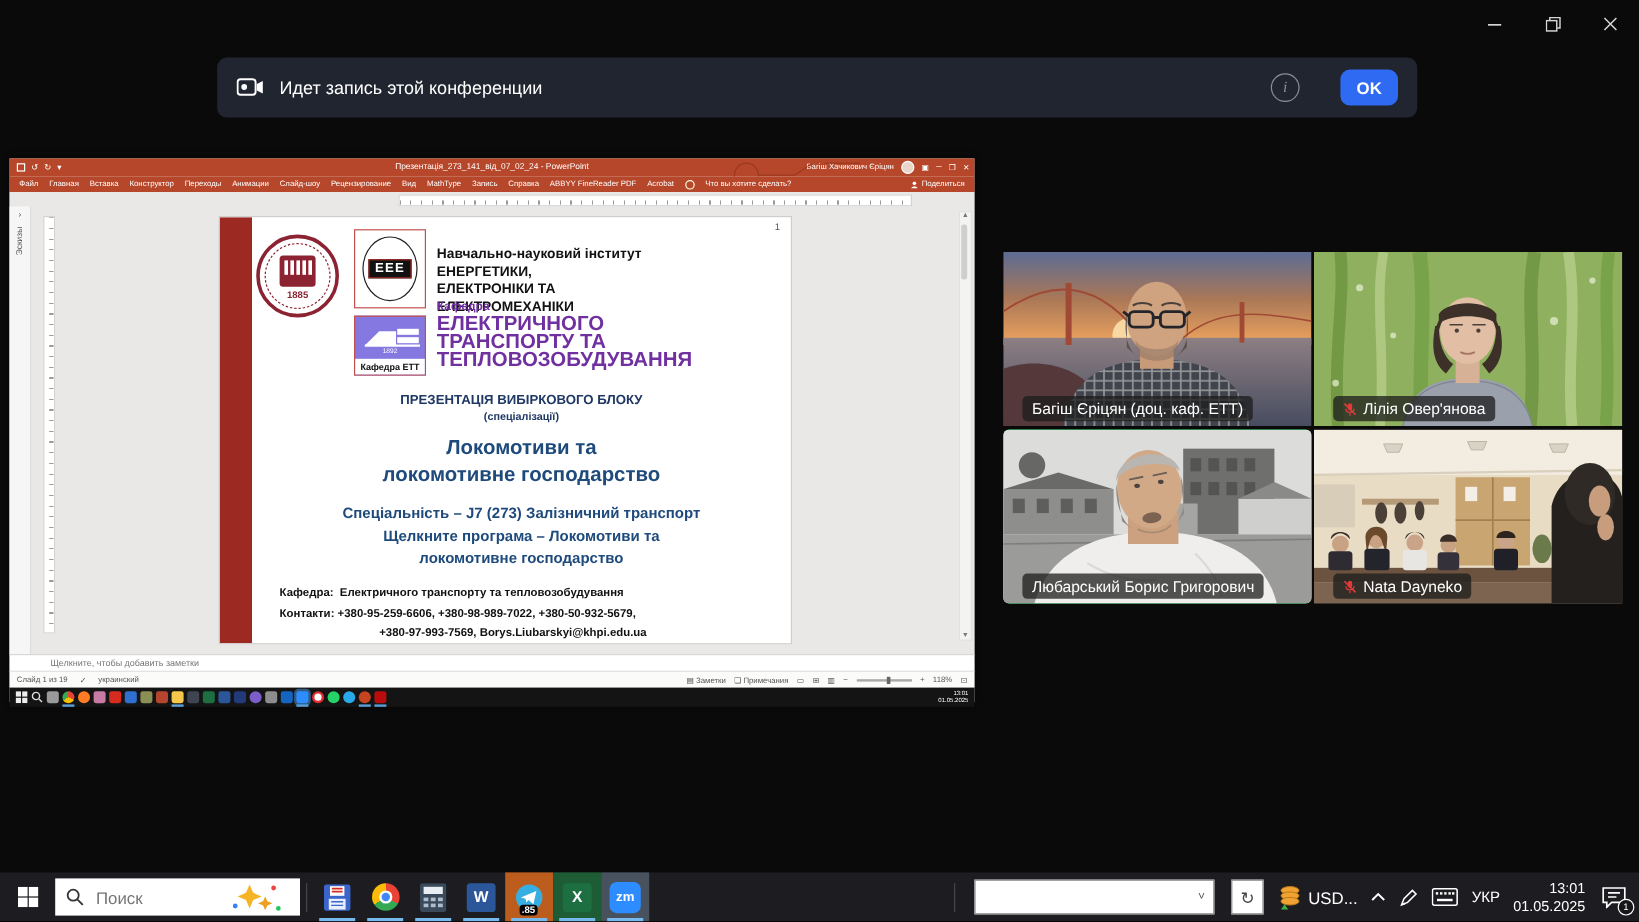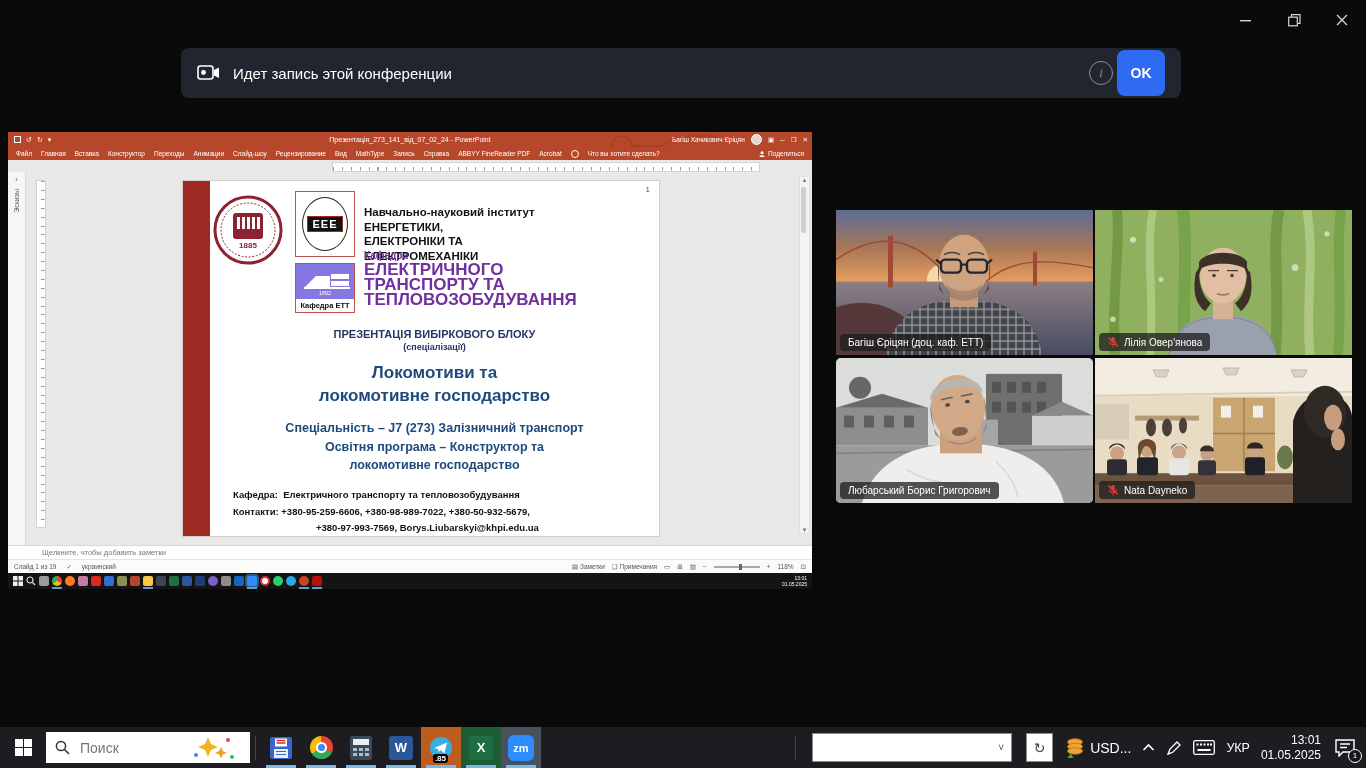--- a/index.html
+++ b/index.html
@@ -9,21 +9,21 @@
   .winctl{position:absolute;top:0;right:0;height:40px;display:flex;z-index:5}
   .winctl .wbtn{width:48px;height:40px;display:flex;align-items:center;justify-content:center;color:#d6d6d6;cursor:pointer}
   
   .banner{position:absolute;left:181px;top:48px;width:1000px;height:50px;background:#212530;border-radius:8px;
     display:flex;align-items:center;padding:0 16px;box-sizing:border-box}
   .banner .rec-ic{width:24px;height:18px;flex:0 0 auto}
   .banner .btxt{color:#fff;font-size:15px;margin-left:12px}
   .banner .sp{flex:1}
   .banner .info{width:22px;height:22px;border:1.5px solid #8a8f99;border-radius:50%;color:#8a8f99;
     font-size:13px;display:flex;align-items:center;justify-content:center;font-family:"Liberation Serif",serif;font-style:italic}
-  .banner .okbtn{margin-left:4px;width:48px;height:46px;background:#2e6bf2;border:none;border-radius:8px;
+  .banner .okbtn{margin-left:34px;width:48px;height:30px;background:#2e6bf2;border:none;border-radius:8px;
     color:#fff;font-weight:bold;font-size:14px;cursor:pointer}
   
   .ppt{position:absolute;left:8px;top:132px;width:804px;height:453px;background:#e9e8e6;font-size:7px;box-shadow:0 0 6px rgba(0,0,0,.6)}
   .ppt-tb{position:relative;height:15px;background:#b7472a;display:flex;align-items:center;color:#fff}
   .qat{display:flex;align-items:center;gap:5px;margin-left:6px;font-size:7px}
   .qat .qi{width:7px;height:7px;border:1px solid #fff;box-sizing:border-box}
   .ppt-title{position:absolute;left:50%;transform:translateX(-50%);font-size:7px;white-space:nowrap}
   .ppt-tbr{margin-left:auto;display:flex;align-items:center;gap:6px;margin-right:4px;font-size:6.5px}
   .avatar{width:9px;height:9px;border-radius:50%;background:#e8d7c8;border:1px solid #fff}
   .circuit{position:absolute;right:95px;top:0;height:27px;width:150px;opacity:.5;pointer-events:none}
@@ -78,21 +78,21 @@
   .itb{height:16px;background:#141414;display:flex;align-items:center;padding:0 5px;gap:3px}
   .chip{position:relative;width:10px;height:10px;border-radius:2px;flex:0 0 auto}
   .chip.u::after{content:"";position:absolute;left:0;right:0;bottom:-3px;height:2px;background:#5a9fd6}
   .itb-clock{margin-left:auto;color:#fff;font-size:5px;line-height:1.25;text-align:right}
   
   .tiles{position:absolute;left:836px;top:210px;width:516px;height:293px;display:grid;
     grid-template-columns:257px 257px;grid-template-rows:145px 145px;gap:3px 2px}
   .tile{position:relative;background:#1a1a1a;overflow:hidden}
   .tile>svg{position:absolute;inset:0;width:100%;height:100%}
   .tile.active{outline:2.5px solid #2adf6d;outline-offset:-2px;border-radius:5px}
-  .nlabel{position:absolute;left:4px;bottom:4px;background:rgba(28,28,28,.75);color:#fff;font-size:10px;
+  .nlabel{position:absolute;left:16px;bottom:4px;background:rgba(28,28,28,.75);color:#fff;font-size:13px;
     padding:3px 8px;border-radius:4px;display:flex;align-items:center;gap:5px;white-space:nowrap}
   
   .taskbar{position:absolute;left:0;bottom:0;width:1366px;height:41px;background:#1d1d21;display:flex;align-items:center}
   .start{width:46px;height:41px;display:flex;align-items:center;justify-content:center;cursor:pointer}
   .sbox{width:204px;height:31px;background:#fff;display:flex;align-items:center;padding:4px 9px;gap:8px;box-sizing:border-box}
   .sbox input{border:none;outline:none;font-size:14px;color:#3a3a3a;width:100px;font-family:"Liberation Sans",sans-serif;background:transparent}
   .tsep{width:1px;height:24px;background:#45454b;margin:0 5px}
   .tapp{position:relative;width:40px;height:41px;display:flex;align-items:center;justify-content:center;cursor:pointer}
   .tapp .under{position:absolute;bottom:0;left:5px;right:5px;height:3px;background:#76b9ed}
   .tapp.orange{background:#bd5d1d}.tapp.green{background:#1e5c36}.tapp.slate{background:#47525e}
@@ -256,21 +256,21 @@
           <div>ЕЛЕКТРИЧНОГО</div>
           <div>ТРАНСПОРТУ ТА</div>
           <div>ТЕПЛОВОЗОБУДУВАННЯ</div>
         </div>
 
         <div class="cblock pt1">ПРЕЗЕНТАЦІЯ ВИБІРКОВОГО БЛОКУ</div>
         <div class="cblock pt2">(спеціалізації)</div>
         <div class="cblock big b1">Локомотиви та</div>
         <div class="cblock big b2">локомотивне господарство</div>
         <div class="cblock mid m1">Спеціальність – J7 (273) Залізничний транспорт</div>
-        <div class="cblock mid m2">Освітня програма – Конструктор та</div>
+        <div class="cblock mid m2">Щелкните програма – Локомотиви та</div>
         <div class="cblock mid m3">локомотивне господарство</div>
         <div class="kline k1">Кафедра:  Електричного транспорту та тепловозобудування</div>
         <div class="kline k2">Контакти: +380-95-259-6606, +380-98-989-7022, +380-50-932-5679,</div>
         <div class="kline k3">+380-97-993-7569, Borys.Liubarskyi@khpi.edu.ua</div>
       </div>
 
       <div class="scroll">
         <span>▲</span>
           <div class="thumb"></div>
           <span>▼</span>

